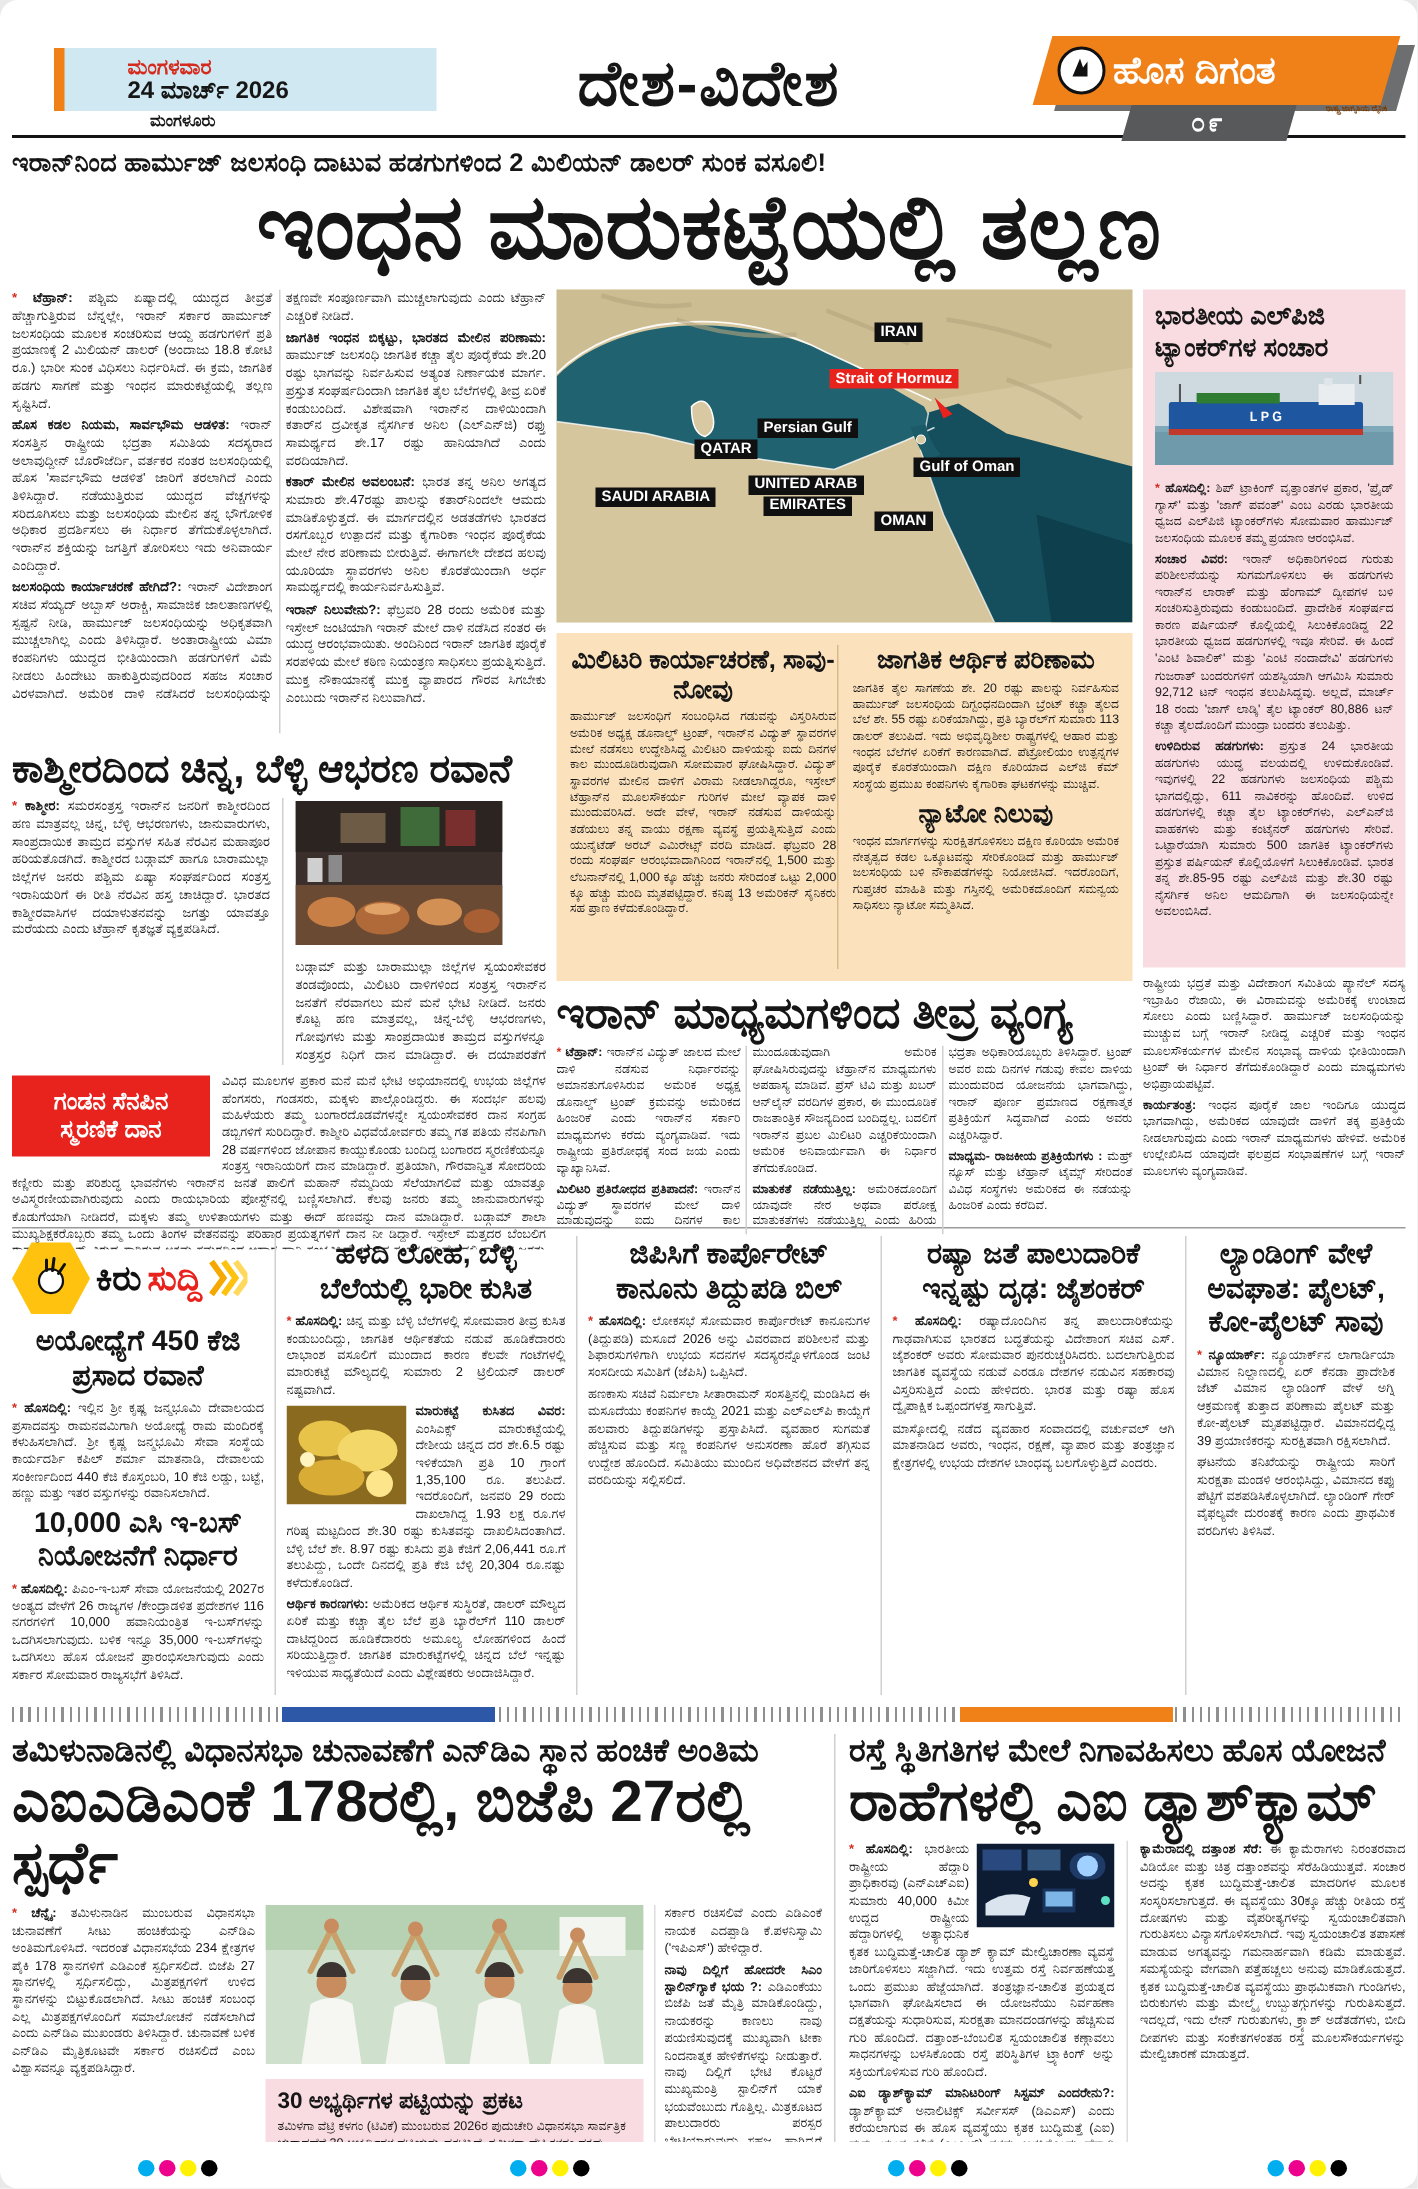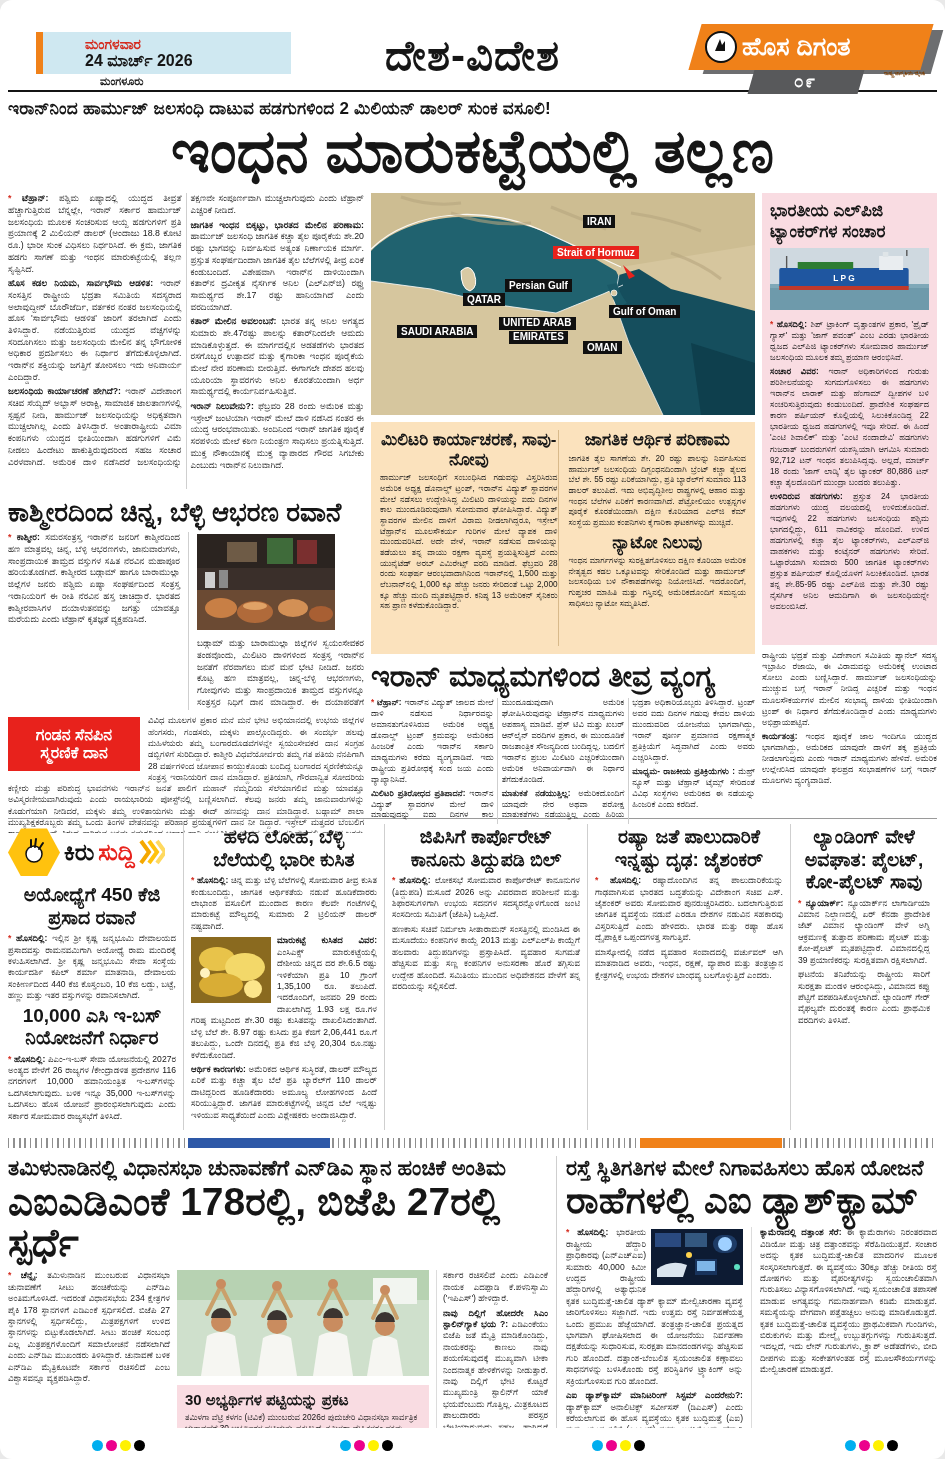--- a/index.html
+++ b/index.html
@@ -315,21 +315,21 @@
           <circle cx="62" cy="52" r="9" fill="#fce58b"></circle>
           <circle cx="14" cy="36" r="5" fill="#fff3bf"></circle>
         </svg>
         <p class="body"><span class="lead">ಮಾರುಕಟ್ಟೆ ಕುಸಿತದ ವಿವರ: </span><span>ಎಂಸಿಎಕ್ಸ್ ಮಾರುಕಟ್ಟೆಯಲ್ಲಿ ದೇಶೀಯ ಚಿನ್ನದ ದರ ಶೇ.6.5 ರಷ್ಟು ಇಳಿಕೆಯಾಗಿ ಪ್ರತಿ 10 ಗ್ರಾಂಗೆ 1,35,100 ರೂ. ತಲುಪಿದೆ. ಇದರೊಂದಿಗೆ, ಜನವರಿ 29 ರಂದು ದಾಖಲಾಗಿದ್ದ 1.93 ಲಕ್ಷ ರೂ.ಗಳ ಗರಿಷ್ಠ ಮಟ್ಟದಿಂದ ಶೇ.30 ರಷ್ಟು ಕುಸಿತವನ್ನು ದಾಖಲಿಸಿದಂತಾಗಿದೆ. ಬೆಳ್ಳಿ ಬೆಲೆ ಶೇ. 8.97 ರಷ್ಟು ಕುಸಿದು ಪ್ರತಿ ಕೆಜಿಗೆ 2,06,441 ರೂ.ಗೆ ತಲುಪಿದ್ದು, ಒಂದೇ ದಿನದಲ್ಲಿ ಪ್ರತಿ ಕೆಜಿ ಬೆಳ್ಳಿ 20,304 ರೂ.ನಷ್ಟು ಕಳೆದುಕೊಂಡಿದೆ.</span></p>
         <p class="body"><span class="lead">ಆರ್ಥಿಕ ಕಾರಣಗಳು: </span><span>ಅಮೆರಿಕದ ಆರ್ಥಿಕ ಸುಸ್ಥಿರತೆ, ಡಾಲರ್ ಮೌಲ್ಯದ ಏರಿಕೆ ಮತ್ತು ಕಚ್ಚಾ ತೈಲ ಬೆಲೆ ಪ್ರತಿ ಬ್ಯಾರೆಲ್‌ಗೆ 110 ಡಾಲರ್ ದಾಟಿದ್ದರಿಂದ ಹೂಡಿಕೆದಾರರು ಅಮೂಲ್ಯ ಲೋಹಗಳಿಂದ ಹಿಂದೆ ಸರಿಯುತ್ತಿದ್ದಾರೆ. ಜಾಗತಿಕ ಮಾರುಕಟ್ಟೆಗಳಲ್ಲಿ ಚಿನ್ನದ ಬೆಲೆ ಇನ್ನಷ್ಟು ಇಳಿಯುವ ಸಾಧ್ಯತೆಯಿದೆ ಎಂದು ವಿಶ್ಲೇಷಕರು ಅಂದಾಜಿಸಿದ್ದಾರೆ.</span></p>
       </div>
 
       <div class="mb mbC">
         <h2>ಜಿಪಿಸಿಗೆ ಕಾರ್ಪೊರೇಟ್ ಕಾನೂನು ತಿದ್ದುಪಡಿ ಬಿಲ್</h2>
         <p class="body"><span class="lead dl">ಹೊಸದಿಲ್ಲಿ: </span><span>ಲೋಕಸಭೆ ಸೋಮವಾರ ಕಾರ್ಪೊರೇಟ್ ಕಾನೂನುಗಳ (ತಿದ್ದುಪಡಿ) ಮಸೂದೆ 2026 ಅನ್ನು ವಿವರವಾದ ಪರಿಶೀಲನೆ ಮತ್ತು ಶಿಫಾರಸುಗಳಿಗಾಗಿ ಉಭಯ ಸದನಗಳ ಸದಸ್ಯರನ್ನೊಳಗೊಂಡ ಜಂಟಿ ಸಂಸದೀಯ ಸಮಿತಿಗೆ (ಜೆಪಿಸಿ) ಒಪ್ಪಿಸಿದೆ.</span></p>
-        <p class="body"><span>ಹಣಕಾಸು ಸಚಿವೆ ನಿರ್ಮಲಾ ಸೀತಾರಾಮನ್ ಸಂಸತ್ತಿನಲ್ಲಿ ಮಂಡಿಸಿದ ಈ ಮಸೂದೆಯು ಕಂಪನಿಗಳ ಕಾಯ್ದೆ 2013 ಮತ್ತು ಎಲ್‌ಎಲ್‌ಪಿ ಕಾಯ್ದೆಗೆ ಹಲವಾರು ತಿದ್ದುಪಡಿಗಳನ್ನು ಪ್ರಸ್ತಾಪಿಸಿದೆ. ವ್ಯವಹಾರ ಸುಗಮತೆ ಹೆಚ್ಚಿಸುವ ಮತ್ತು ಸಣ್ಣ ಕಂಪನಿಗಳ ಅನುಸರಣಾ ಹೊರೆ ತಗ್ಗಿಸುವ ಉದ್ದೇಶ ಹೊಂದಿದೆ. ಸಮಿತಿಯು ಮುಂದಿನ ಅಧಿವೇಶನದ ವೇಳೆಗೆ ತನ್ನ ವರದಿಯನ್ನು ಸಲ್ಲಿಸಲಿದೆ.</span></p>
+        <p class="body"><span>ಹಣಕಾಸು ಸಚಿವೆ ನಿರ್ಮಲಾ ಸೀತಾರಾಮನ್ ಸಂಸತ್ತಿನಲ್ಲಿ ಮಂಡಿಸಿದ ಈ ಮಸೂದೆಯು ಕಂಪನಿಗಳ ಕಾಯ್ದೆ 2021 ಮತ್ತು ಎಲ್‌ಎಲ್‌ಪಿ ಕಾಯ್ದೆಗೆ ಹಲವಾರು ತಿದ್ದುಪಡಿಗಳನ್ನು ಪ್ರಸ್ತಾಪಿಸಿದೆ. ವ್ಯವಹಾರ ಸುಗಮತೆ ಹೆಚ್ಚಿಸುವ ಮತ್ತು ಸಣ್ಣ ಕಂಪನಿಗಳ ಅನುಸರಣಾ ಹೊರೆ ತಗ್ಗಿಸುವ ಉದ್ದೇಶ ಹೊಂದಿದೆ. ಸಮಿತಿಯು ಮುಂದಿನ ಅಧಿವೇಶನದ ವೇಳೆಗೆ ತನ್ನ ವರದಿಯನ್ನು ಸಲ್ಲಿಸಲಿದೆ.</span></p>
       </div>
 
       <div class="mb mbD">
         <h2>ರಷ್ಯಾ ಜತೆ ಪಾಲುದಾರಿಕೆ ಇನ್ನಷ್ಟು ದೃಢ: ಜೈಶಂಕರ್</h2>
         <p class="body"><span class="lead dl">ಹೊಸದಿಲ್ಲಿ: </span><span>ರಷ್ಯಾದೊಂದಿಗಿನ ತನ್ನ ಪಾಲುದಾರಿಕೆಯನ್ನು ಗಾಢವಾಗಿಸುವ ಭಾರತದ ಬದ್ಧತೆಯನ್ನು ವಿದೇಶಾಂಗ ಸಚಿವ ಎಸ್. ಜೈಶಂಕರ್ ಅವರು ಸೋಮವಾರ ಪುನರುಚ್ಚರಿಸಿದರು. ಬದಲಾಗುತ್ತಿರುವ ಜಾಗತಿಕ ವ್ಯವಸ್ಥೆಯ ನಡುವೆ ಎರಡೂ ದೇಶಗಳ ನಡುವಿನ ಸಹಕಾರವು ವಿಸ್ತರಿಸುತ್ತಿದೆ ಎಂದು ಹೇಳಿದರು. ಭಾರತ ಮತ್ತು ರಷ್ಯಾ ಹೊಸ ದ್ವೈಪಾಕ್ಷಿಕ ಒಪ್ಪಂದಗಳತ್ತ ಸಾಗುತ್ತಿವೆ.</span></p>
         <p class="body"><span>ಮಾಸ್ಕೋದಲ್ಲಿ ನಡೆದ ವ್ಯವಹಾರ ಸಂವಾದದಲ್ಲಿ ವರ್ಚುವಲ್ ಆಗಿ ಮಾತನಾಡಿದ ಅವರು, ಇಂಧನ, ರಕ್ಷಣೆ, ವ್ಯಾಪಾರ ಮತ್ತು ತಂತ್ರಜ್ಞಾನ ಕ್ಷೇತ್ರಗಳಲ್ಲಿ ಉಭಯ ದೇಶಗಳ ಬಾಂಧವ್ಯ ಬಲಗೊಳ್ಳುತ್ತಿದೆ ಎಂದರು.</span></p>
       </div>
 
       <div class="mb mbE">
         <h2>ಲ್ಯಾಂಡಿಂಗ್ ವೇಳೆ ಅವಘಾತ: ಪೈಲಟ್, ಕೋ-ಪೈಲಟ್ ಸಾವು</h2>

